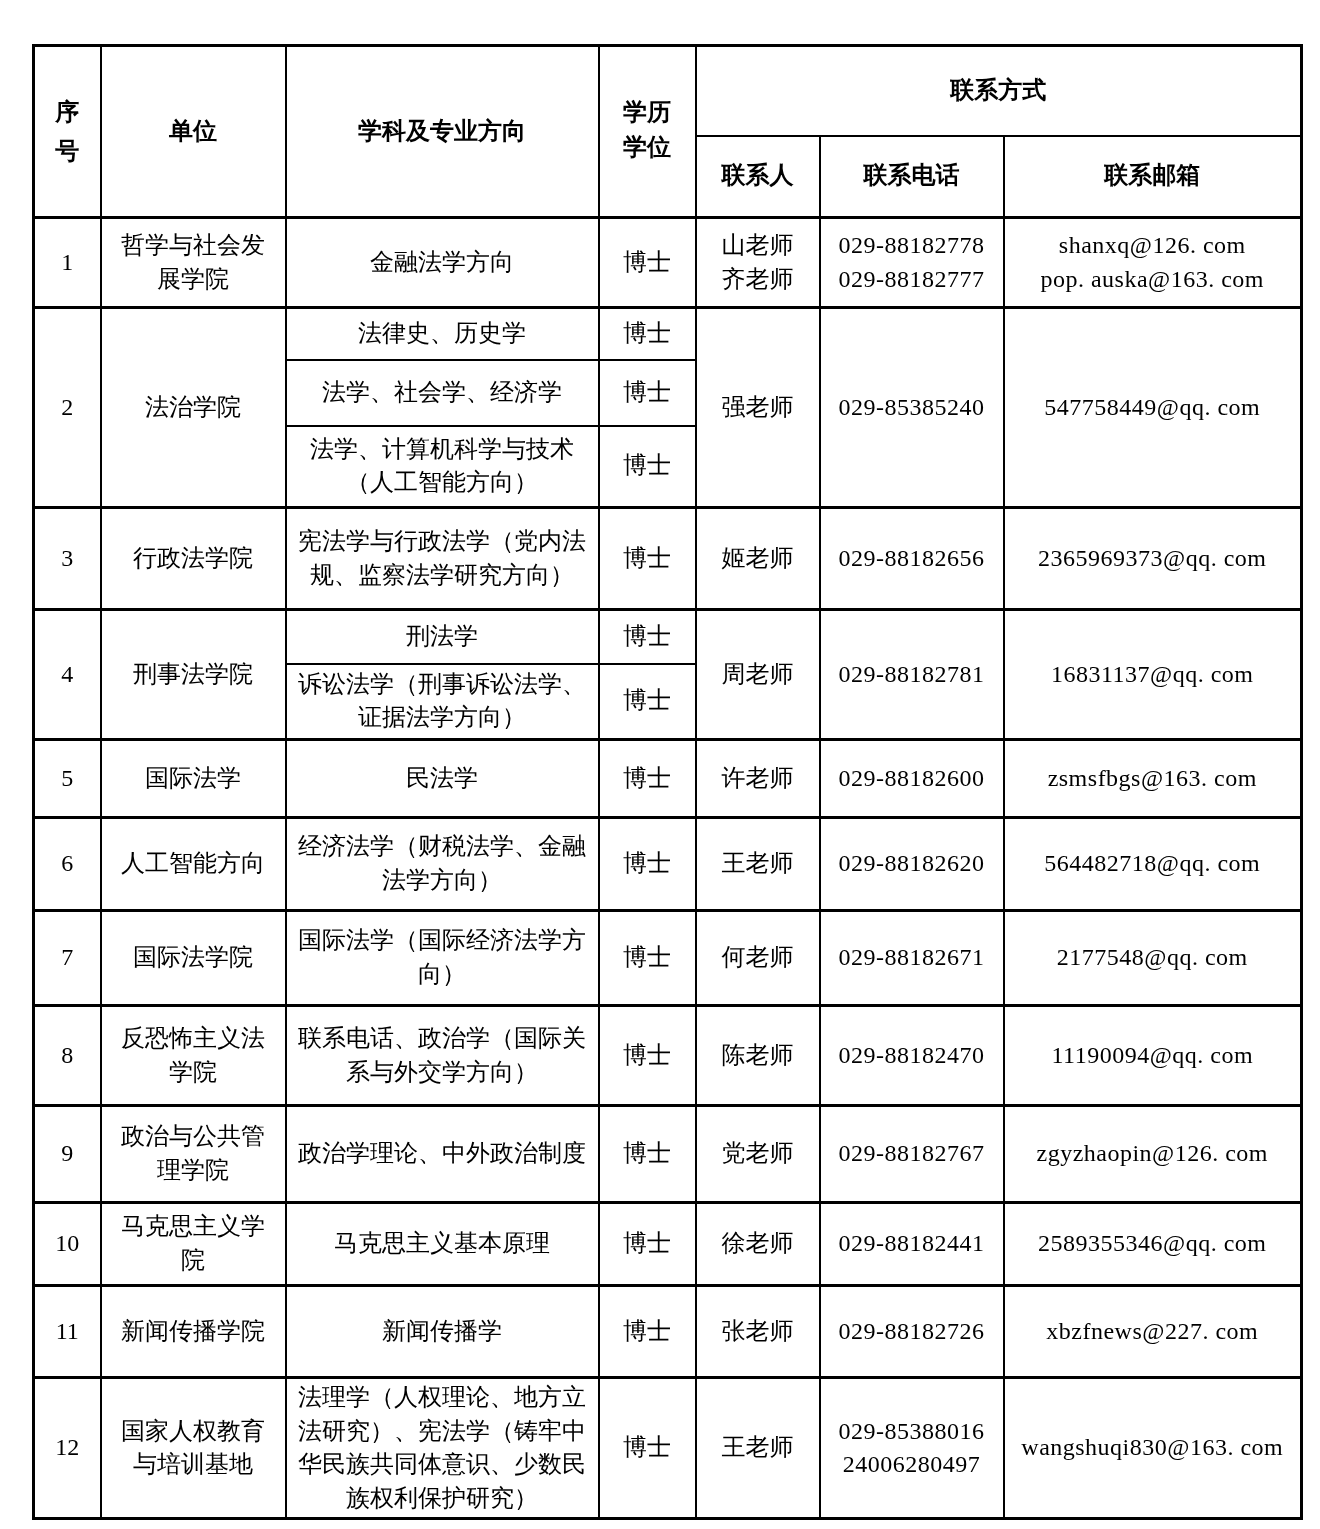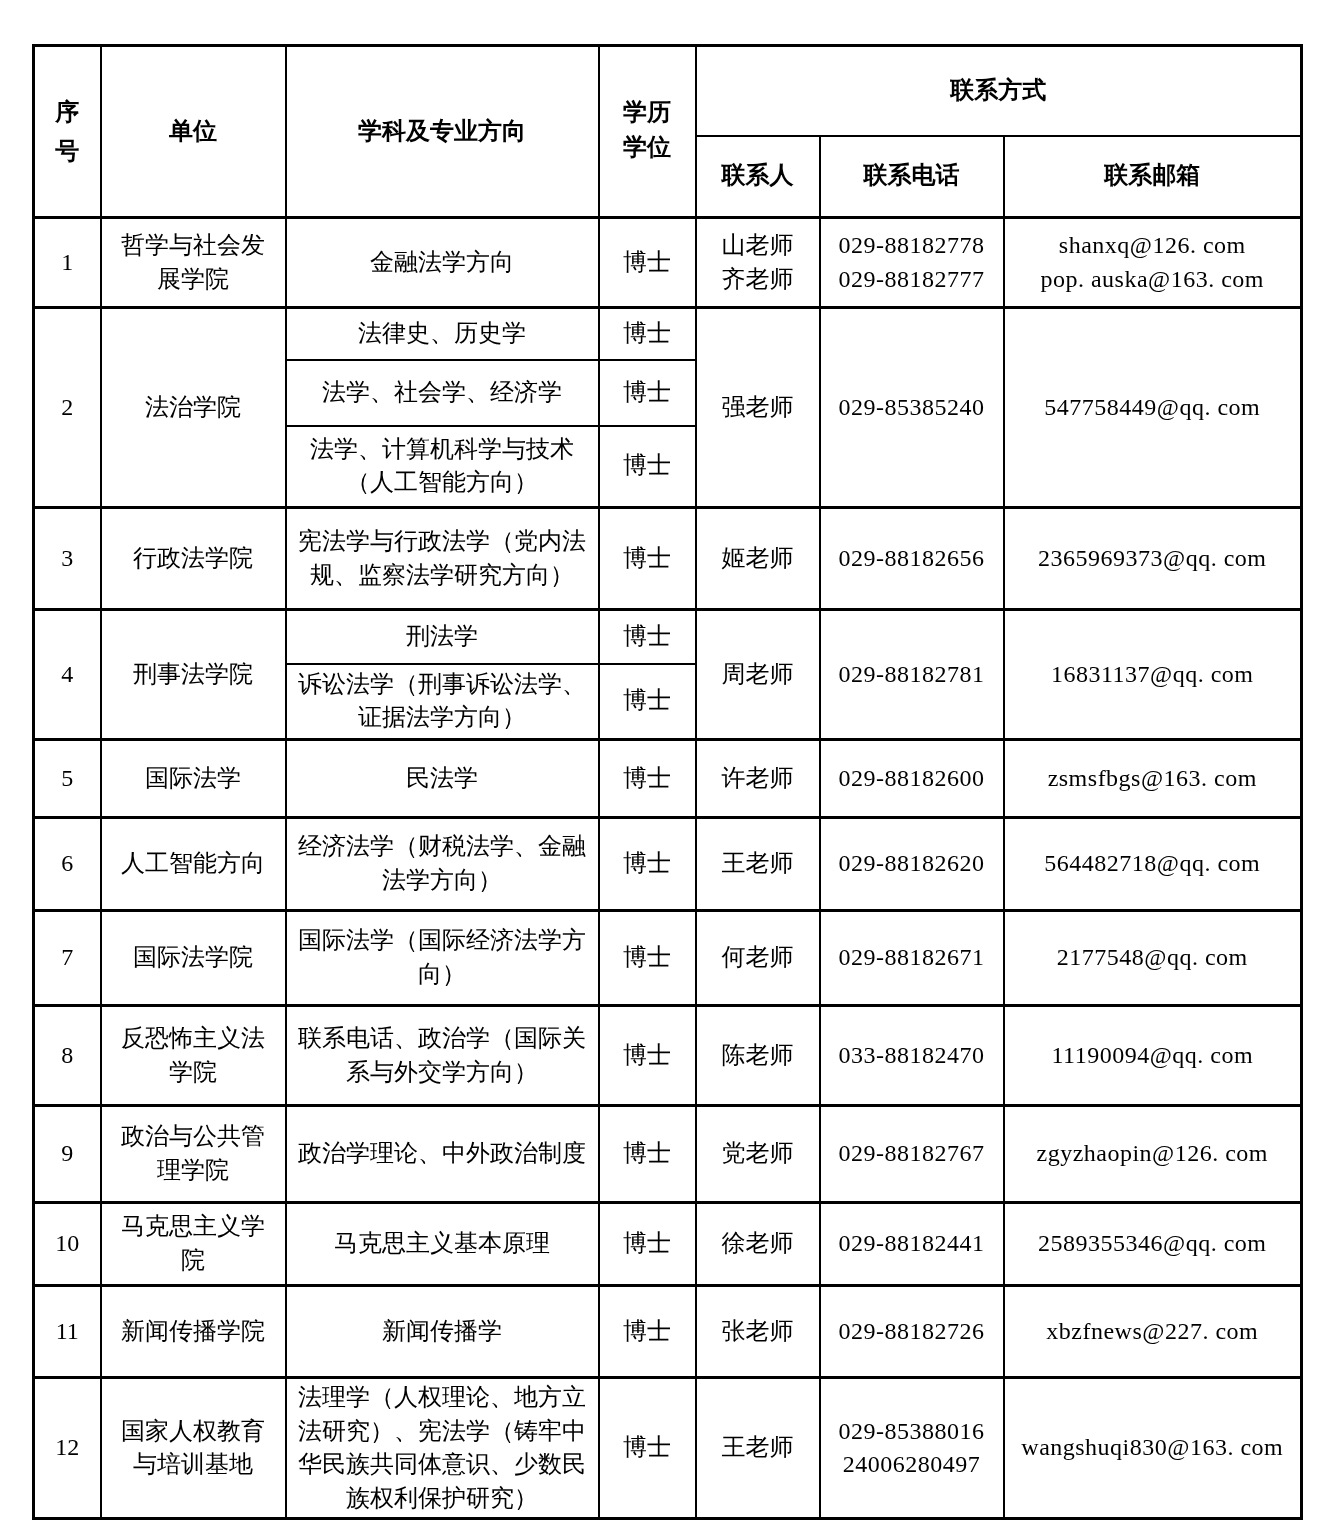--- a/index.html
+++ b/index.html
@@ -185,21 +185,21 @@
 
     <tr class="major" style="height:100px">
       <td class="c-no">8</td>
       <td class="c-unit">反恐怖主义法学院</td>
       <td class="c-disc">联系电话、政治学（国际关系与外交学方向）</td>
       <td class="c-deg">博士</td>
       <td class="c-person">
             <div>陈老师</div>
           </td>
       <td class="c-phone">
-            <div>033-88182470</div>
+            <div>029-88182470</div>
           </td>
       <td class="c-email">
             <div>11190094@qq. com</div>
           </td>
     </tr>
 
     <tr class="major" style="height:97px">
       <td class="c-no">9</td>
       <td class="c-unit">政治与公共管理学院</td>
       <td class="c-disc">政治学理论、中外政治制度</td>

